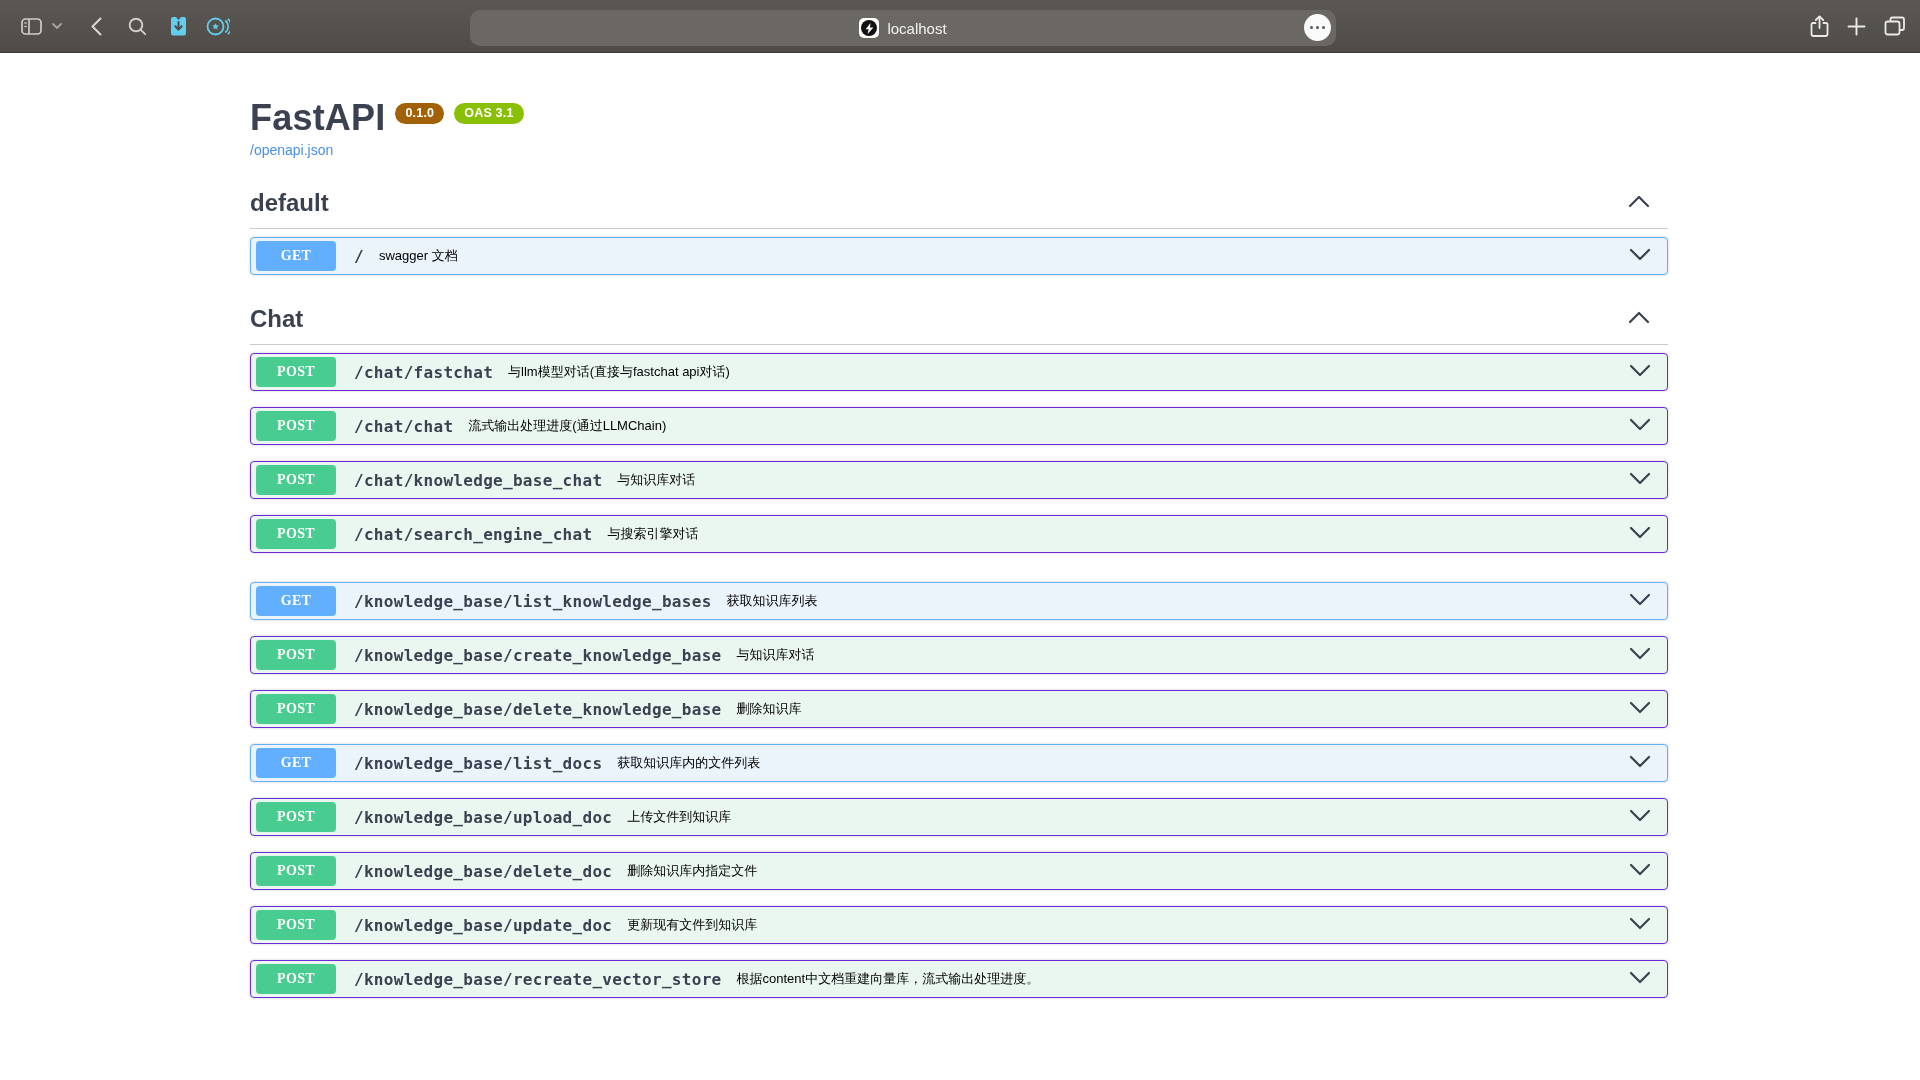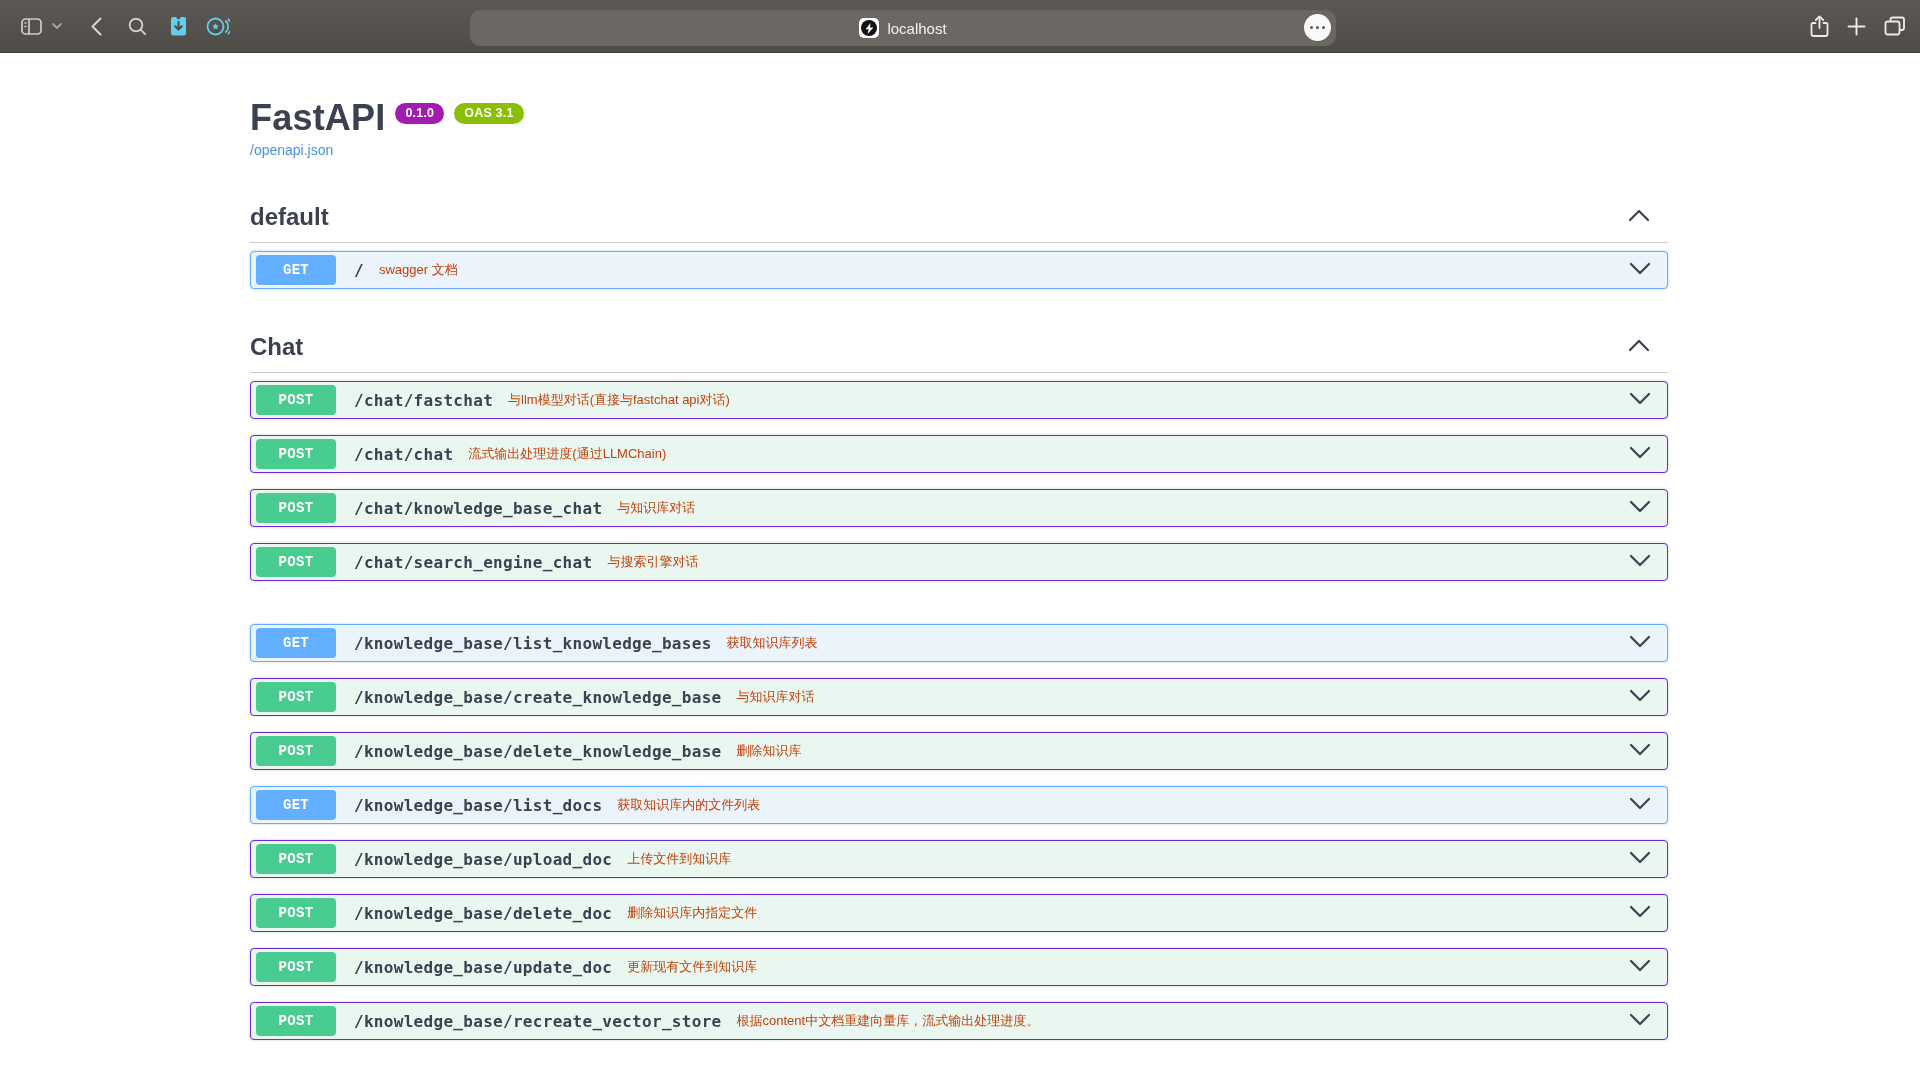--- a/index.html
+++ b/index.html
@@ -55,28 +55,28 @@
   .api-title {
     margin:0; font-size:36px; font-weight:700; color:#3b4151; line-height:1.2;
     letter-spacing:0.2px;
   }
   .badge {
     display:inline-block; vertical-align:super;
     font-size:12.5px; font-weight:700; color:#ffffff;
     padding:4px 10px; border-radius:14px; margin-left:10px; line-height:1;
     letter-spacing:0.2px;
   }
-  .badge.version { background:#a21caf; }
+  .badge.version { background:#a16207; }
   .badge.oas { background:#89bf04; }
   .spec-link {
     display:inline-block; margin-top:3px;
     font-size:14px; color:#4990e2; text-decoration:none; cursor:pointer;
   }
 
-  .tag-section { margin-top:43px; }
+  .tag-section { margin-top:29px; }
   #sections > .tag-section:first-child { }
   .section-header {
     display:flex; align-items:center; justify-content:space-between;
     padding:0 18px 10px 0;
     border-bottom:1px solid rgba(59,65,81,.28);
     cursor:pointer;
   }
   .section-title { margin:0; font-size:24px; font-weight:700; color:#3b4151; line-height:1.25; }
   .collapse-btn { background:none; border:none; padding:0; display:flex; cursor:pointer; }
 
@@ -87,31 +87,31 @@
     box-shadow:0 0 3px rgba(0,0,0,.19);
     cursor:pointer;
   }
   .operations > .op-row:first-child { margin-top:8px; }
   .op-row.get  { background:#ebf3fb; border:1px solid #61affe; }
   .op-row.post { background:#e9f7f0; border:1px solid #6d28d9; }
   .method-badge {
     min-width:80px; height:30px; border-radius:4px;
     display:flex; align-items:center; justify-content:center;
     color:#ffffff; font-size:14px; font-weight:700;
-    font-family:Liberation Mono, monospace; letter-spacing:0.3px;
+    font-family:Liberation Serif, serif; letter-spacing:0.3px;
   }
   .op-row.get  .method-badge { background:#61affe; }
   .op-row.post .method-badge { background:#49cc90; }
   .op-path {
     margin-left:18px;
     font-family:"DejaVu Sans Mono", monospace;
     font-size:16px; font-weight:700; color:#3b4151; letter-spacing:0.3px;
     white-space:nowrap;
   }
-  .op-desc { margin-left:15px; font-size:13px; color:#c2410c; white-space:nowrap; }
+  .op-desc { margin-left:15px; font-size:13px; color:#000000; white-space:nowrap; }
   .expand-btn { margin-left:auto; background:none; border:none; padding:0; display:flex; cursor:pointer; }
 </style>
 </head>
 <body>
 
 <div class="toolbar">
   <div class="tb-left">
     <button class="tb-icon" style="width:30px">
       <span>
         <svg width="21" height="17" viewBox="0 0 21 17" fill="none" stroke="#cfccc9" stroke-width="1.7">

